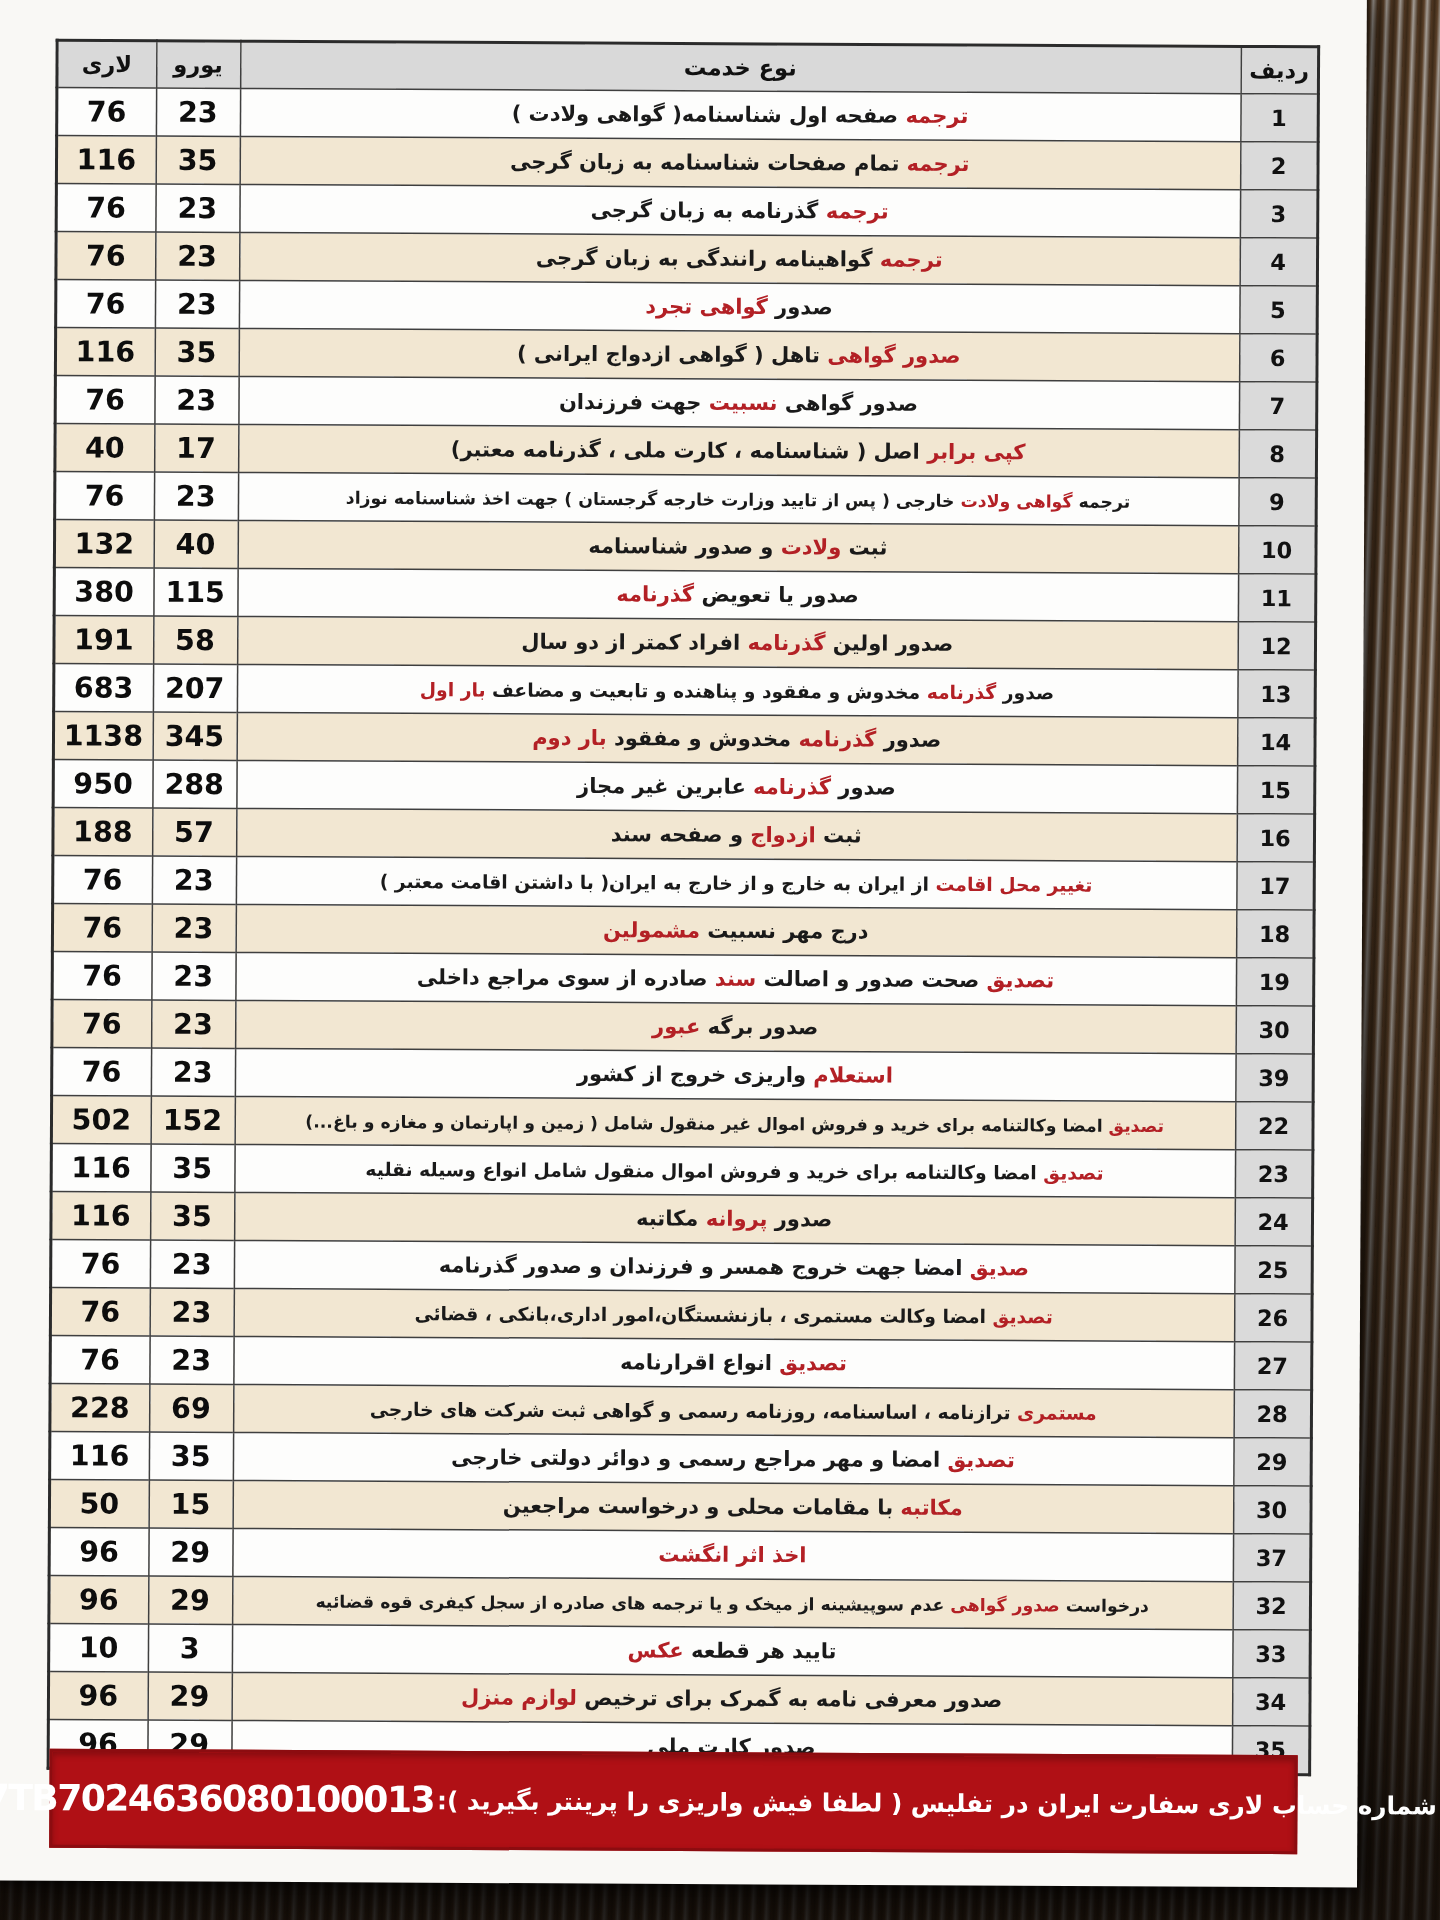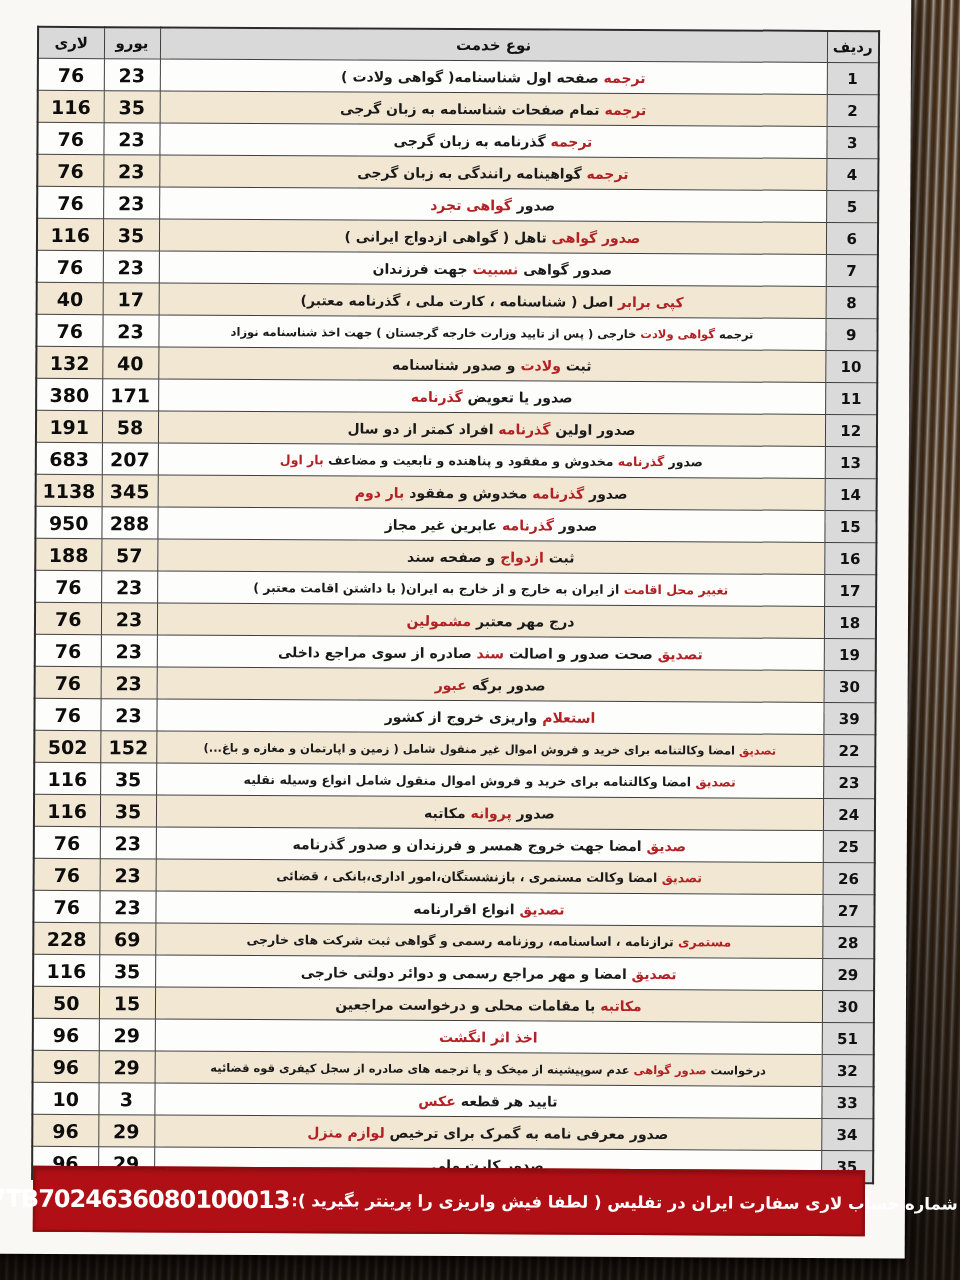--- a/index.html
+++ b/index.html
@@ -128,21 +128,21 @@
   </tr>
         <tr class="even">
     <td class="no">10</td>
     <td class="svc"><span>ثبت </span><span class="red">ولادت</span><span> و صدور شناسنامه</span></td>
     <td class="num">40</td>
     <td class="num">132</td>
   </tr>
         <tr class="odd">
     <td class="no">11</td>
     <td class="svc"><span>صدور یا تعویض </span><span class="red">گذرنامه</span></td>
-    <td class="num">171</td>
+    <td class="num">115</td>
     <td class="num">380</td>
   </tr>
         <tr class="even">
     <td class="no">12</td>
     <td class="svc"><span>صدور اولین </span><span class="red">گذرنامه</span><span> افراد کمتر از دو سال</span></td>
     <td class="num">58</td>
     <td class="num">191</td>
   </tr>
         <tr class="odd">
     <td class="no">13</td>
@@ -169,21 +169,21 @@
     <td class="num">188</td>
   </tr>
         <tr class="odd">
     <td class="no">17</td>
     <td class="svc" style="font-size: 12.5px;"><span class="red">تغییر محل اقامت</span><span> از ایران به خارج و از خارج به ایران( با داشتن اقامت معتبر )</span></td>
     <td class="num">23</td>
     <td class="num">76</td>
   </tr>
         <tr class="even">
     <td class="no">18</td>
-    <td class="svc"><span>درج مهر معتبر </span><span class="red">مشمولین</span></td>
+    <td class="svc"><span>درج مهر نسبیت </span><span class="red">مشمولین</span></td>
     <td class="num">23</td>
     <td class="num">76</td>
   </tr>
         <tr class="odd">
     <td class="no">19</td>
     <td class="svc"><span class="red">تصدیق</span><span> صحت صدور و اصالت </span><span class="red">سند</span><span> صادره از سوی مراجع داخلی</span></td>
     <td class="num">23</td>
     <td class="num">76</td>
   </tr>
         <tr class="even">
@@ -246,21 +246,21 @@
     <td class="num">35</td>
     <td class="num">116</td>
   </tr>
         <tr class="even">
     <td class="no">30</td>
     <td class="svc"><span class="red">مکاتبه</span><span> با مقامات محلی و درخواست مراجعین</span></td>
     <td class="num">15</td>
     <td class="num">50</td>
   </tr>
         <tr class="odd">
-    <td class="no">51</td>
+    <td class="no">37</td>
     <td class="svc"><span class="red">اخذ اثر انگشت</span></td>
     <td class="num">29</td>
     <td class="num">96</td>
   </tr>
         <tr class="even">
     <td class="no">32</td>
     <td class="svc" style="font-size: 11.5px;"><span>درخواست </span><span class="red">صدور گواهی</span><span> عدم سوپیشینه از میخک و یا ترجمه های صادره از سجل کیفری  قوه قضائیه</span></td>
     <td class="num">29</td>
     <td class="num">96</td>
   </tr>

